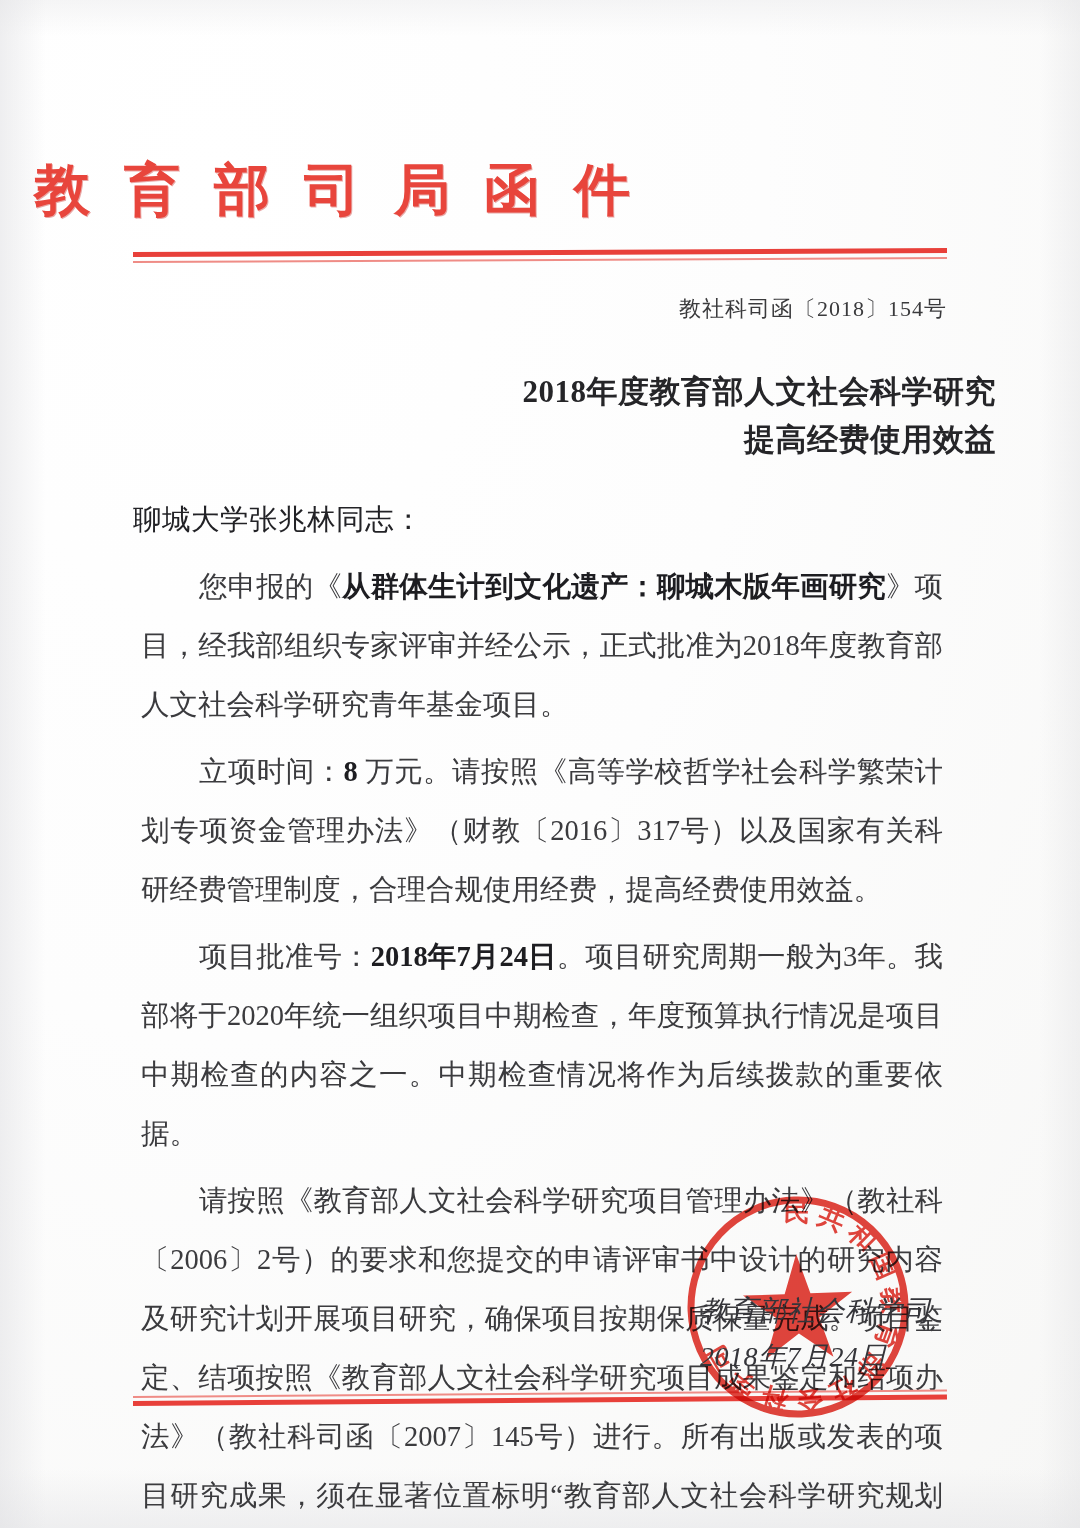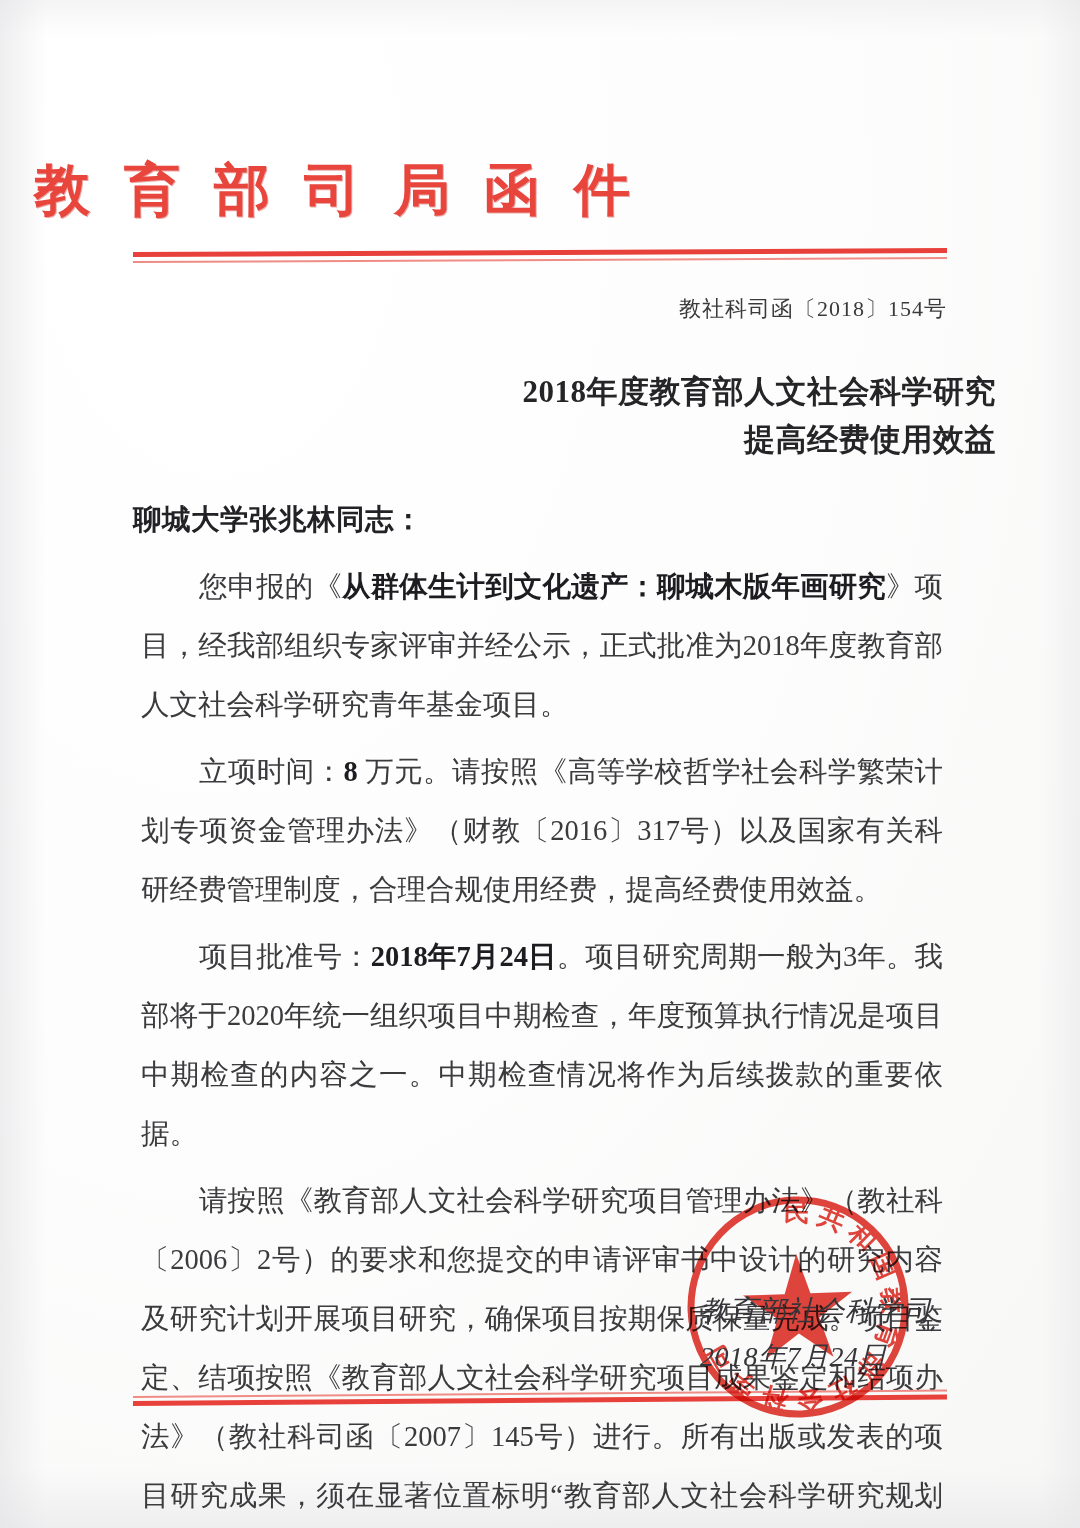--- a/index.html
+++ b/index.html
@@ -128,21 +128,21 @@
     top: 490px;
     width: 818px;
     color: #3b3b3e;
     font-family: "Liberation Serif", "DejaVu Serif", serif;
     font-size: 28.5px;
     line-height: 59px;
     text-align: justify;
     text-justify: inter-ideograph;
   }
   .salutation {
-    font-weight: 700;
+    font-weight: 400;
     color: #222226;
     letter-spacing: 0.5px;
     margin-bottom: 3px;
   }
   .para {
     text-indent: 58px;
     margin: 8px;
   }
   .b { font-weight: 700; color: #1d1d21; }
   .mono-id {

